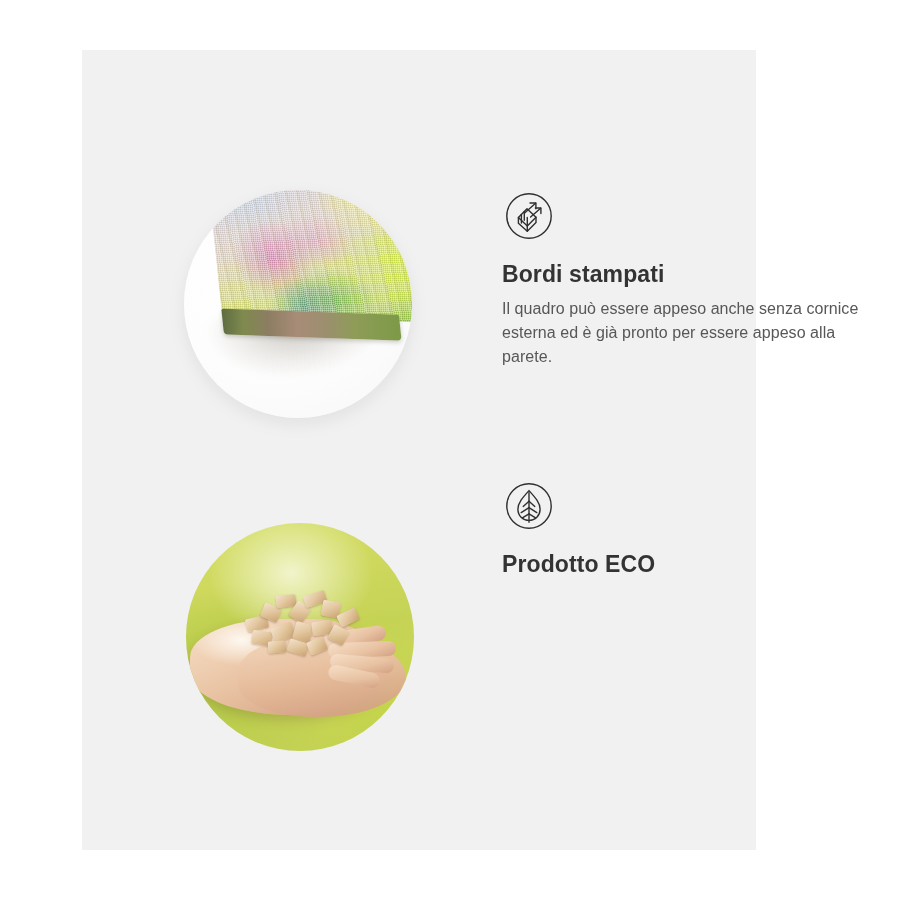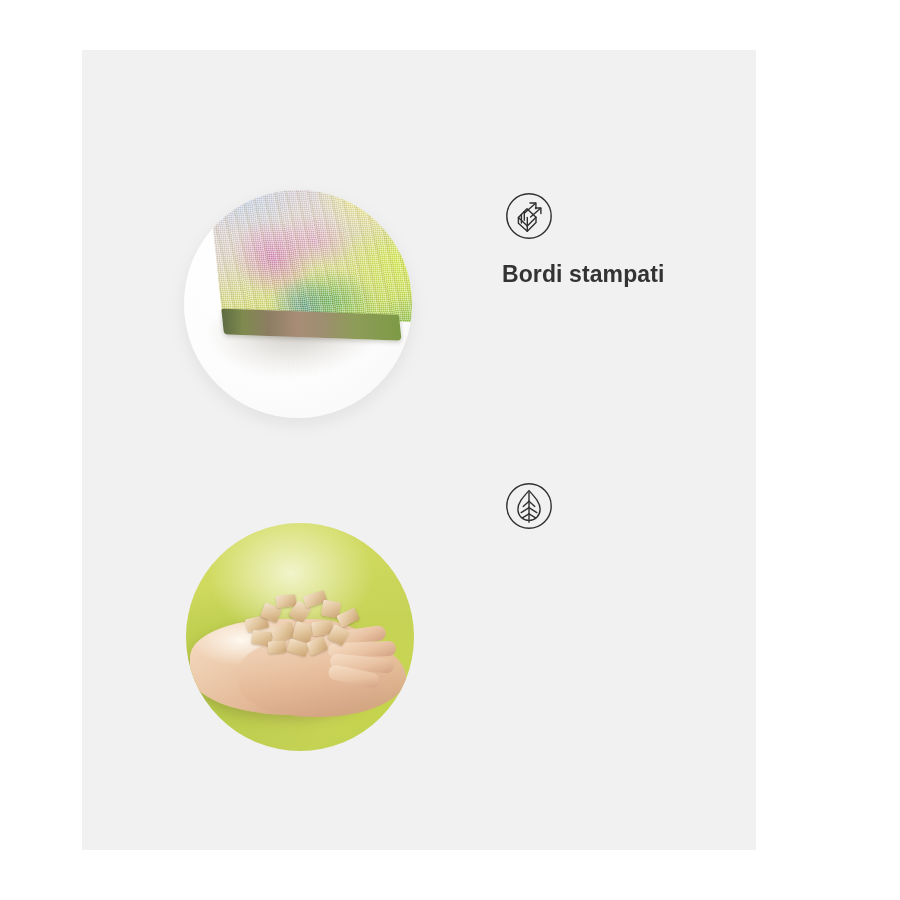--- a/index.html
+++ b/index.html
@@ -275,20 +275,21 @@
 
             <path d="M22.6 24.0 L33.6 14.2"></path>
             <path d="M28.0 14.0 L33.9 13.9 L33.9 19.8"></path>
             <path d="M28.6 28.0 L38.6 19.2"></path>
             <path d="M33.4 19.0 L38.9 19.0 L38.9 24.6"></path>
           </svg>
         </div>
 
         <h2 class="feature-title">Bordi stampati</h2>
 
+        <p class="feature-desc">Il quadro può essere appeso anche senza cornice esterna ed è già pronto per essere appeso alla parete.</p>
       </div>
     </div>
 
     <div class="feature feature-eco">
 
       <div class="media">
         <div class="disc-eco">
           <div class="hands">
             <div class="palm"></div>
             <div class="palm2"></div>
@@ -330,18 +331,19 @@
 
             <path d="M27 22.2 L21.2 27.4"></path>
             <path d="M27 22.2 L32.8 27.4"></path>
             <path d="M27 28.6 L19.2 33.6"></path>
             <path d="M27 28.6 L34.8 33.6"></path>
             <path d="M27 34.8 L20.4 38.8"></path>
             <path d="M27 34.8 L33.6 38.8"></path>
           </svg>
         </div>
 
+        <h2 class="feature-title">Prodotto ECO</h2>
 
       </div>
     </div>
 
   </div>
 </div>
 
 </body></html>

